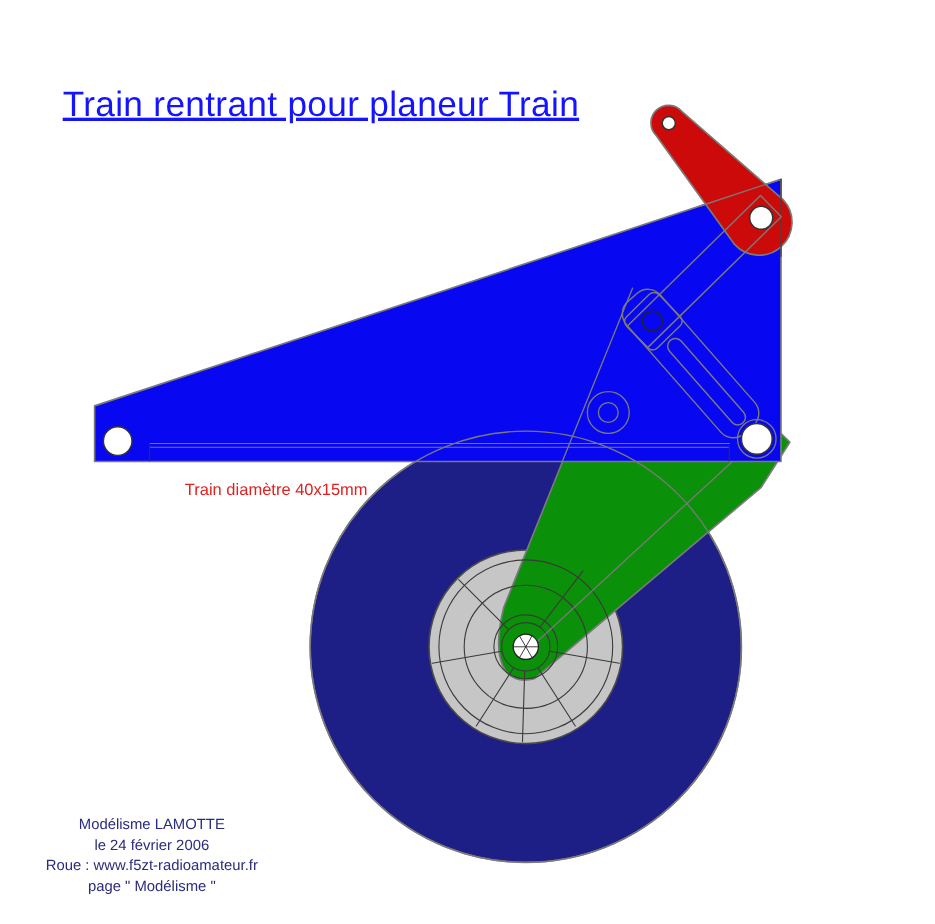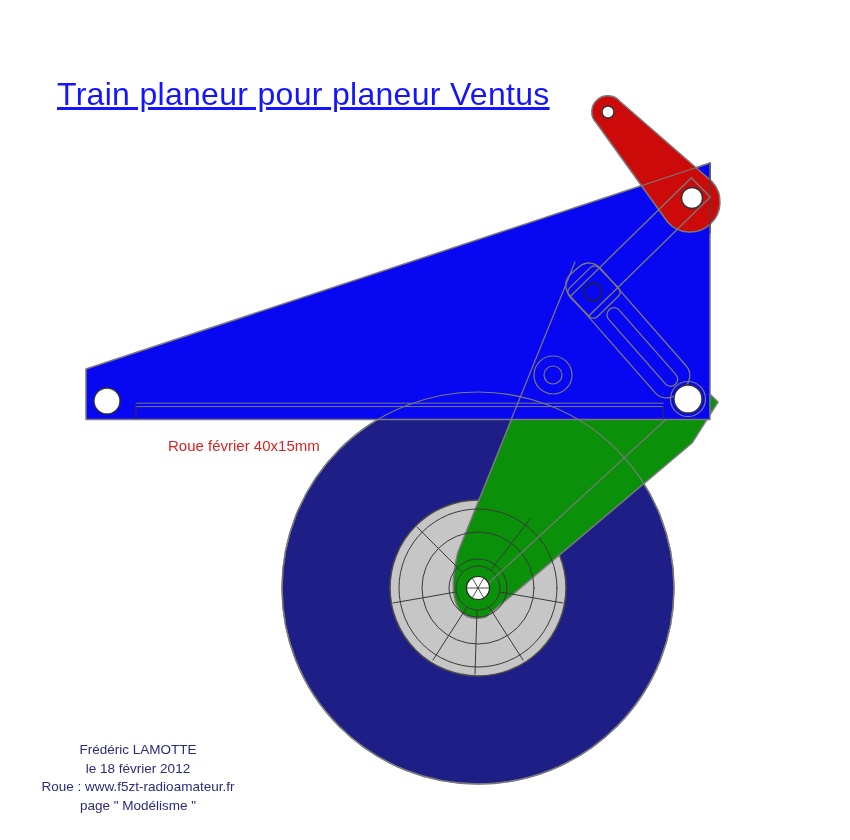--- a/index.html
+++ b/index.html
@@ -92,24 +92,24 @@
       </g>
 
       <circle cx="593" cy="292" r="9" stroke="#222222" stroke-width="1.4"></circle>
       <circle cx="688" cy="399" r="17.5" stroke="#7a7a7a" stroke-width="1.2"></circle>
       <circle cx="688" cy="399" r="14" fill="#ffffff" stroke="#333333" stroke-width="1.4"></circle>
       <circle cx="692" cy="198" r="10.5" fill="#ffffff" stroke="#333333" stroke-width="1.4"></circle>
       <circle cx="608" cy="112" r="6" fill="#ffffff" stroke="#333333" stroke-width="1.4"></circle>
     </g>
   </svg>
 
-  <div class="page-title">Train planeur pour planeur Ventus</div>
+  <div class="page-title">Train rentrant pour planeur Train</div>
 
-  <div class="wheel-label">Roue février 40x15mm</div>
+  <div class="wheel-label">Train diamètre 40x15mm</div>
 
   <div class="footer">
-    <div>Frédéric LAMOTTE</div>
-    <div>le 18 février 2012</div>
+    <div>Modélisme LAMOTTE</div>
+    <div>le 24 février 2006</div>
     <div>Roue : www.f5zt-radioamateur.fr</div>
     <div>page " Modélisme "</div>
   </div>
 
 </div>
 
 </body></html>

